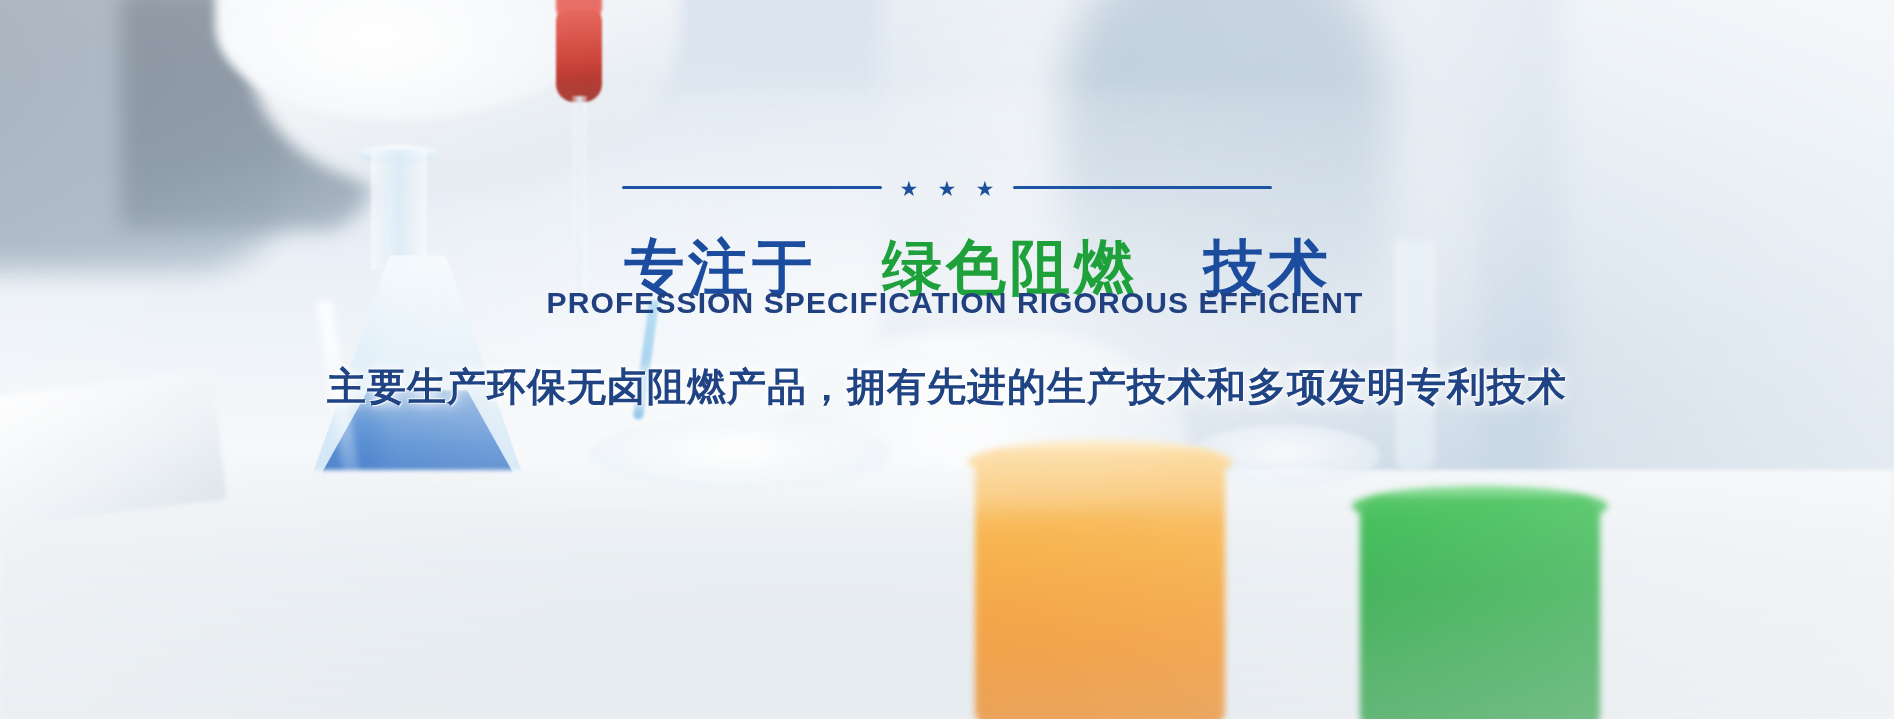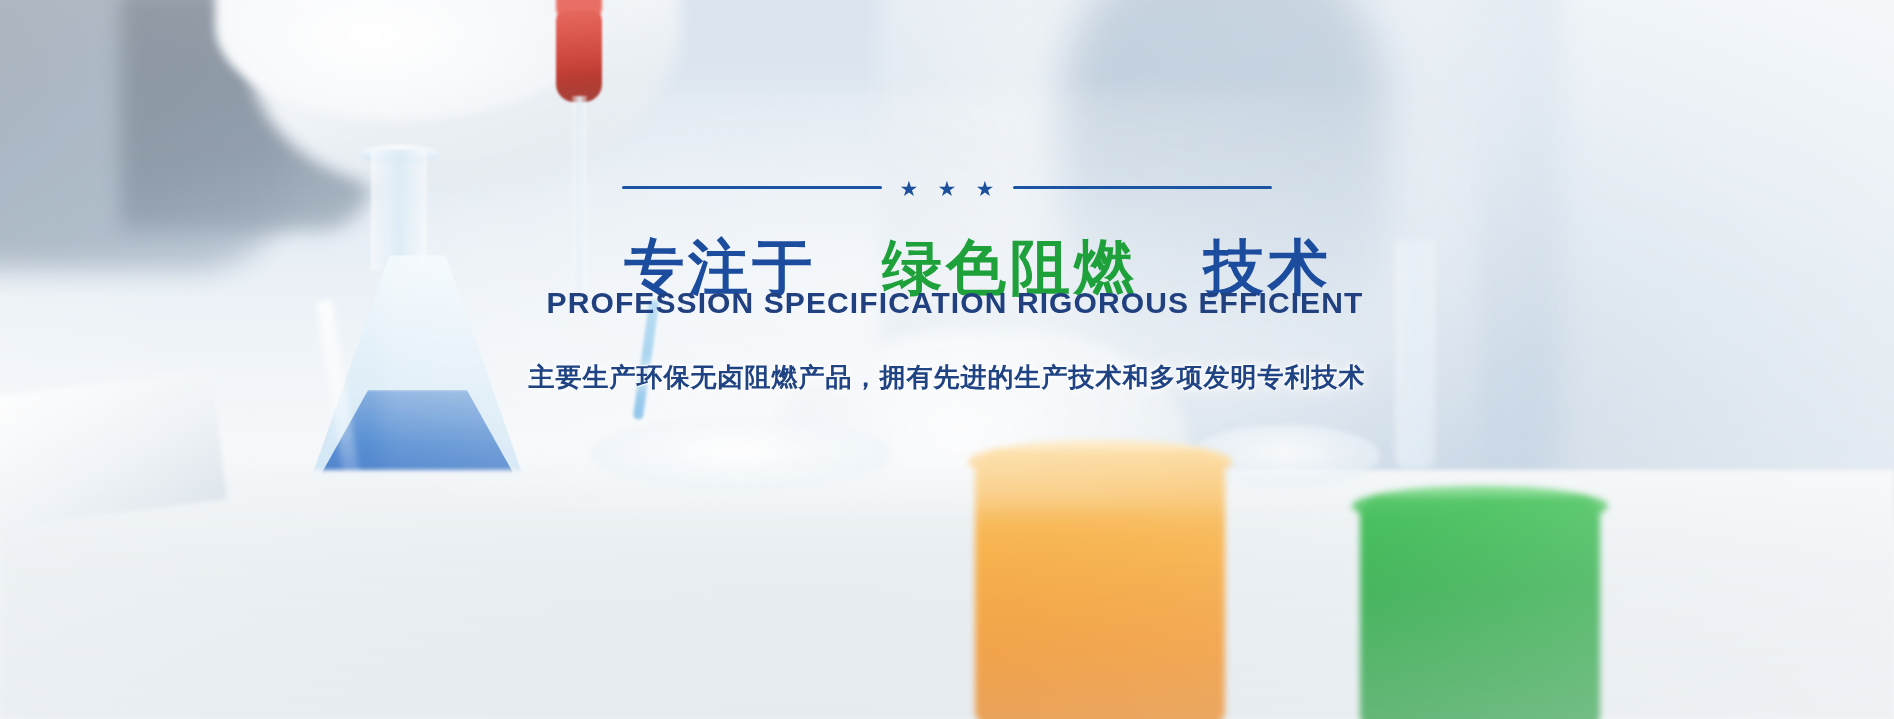--- a/index.html
+++ b/index.html
@@ -212,21 +212,21 @@
     font-family:"Liberation Sans","DejaVu Sans",sans-serif;
     font-size:30px;font-weight:700;letter-spacing:1.1px;
     color:#21407f;
     margin-left:8px;
   }
 
   .subtitle-cn{
     position:absolute;top:360px;left:50%;transform:translateX(-50%);
     white-space:nowrap;
     font-family:"DejaVu Sans","Liberation Sans",sans-serif;
-    font-size:26px;font-weight:700;letter-spacing:1px;
+    font-size:39px;font-weight:700;letter-spacing:1px;
     color:#1f4383;
     text-shadow:
       0 0 10px rgba(255,255,255,.95),
       0 0 18px rgba(255,255,255,.9),
       1px 1px 0 rgba(255,255,255,.8),
       -1px -1px 0 rgba(255,255,255,.8);
   }
 </style>
 </head>
 <body>

